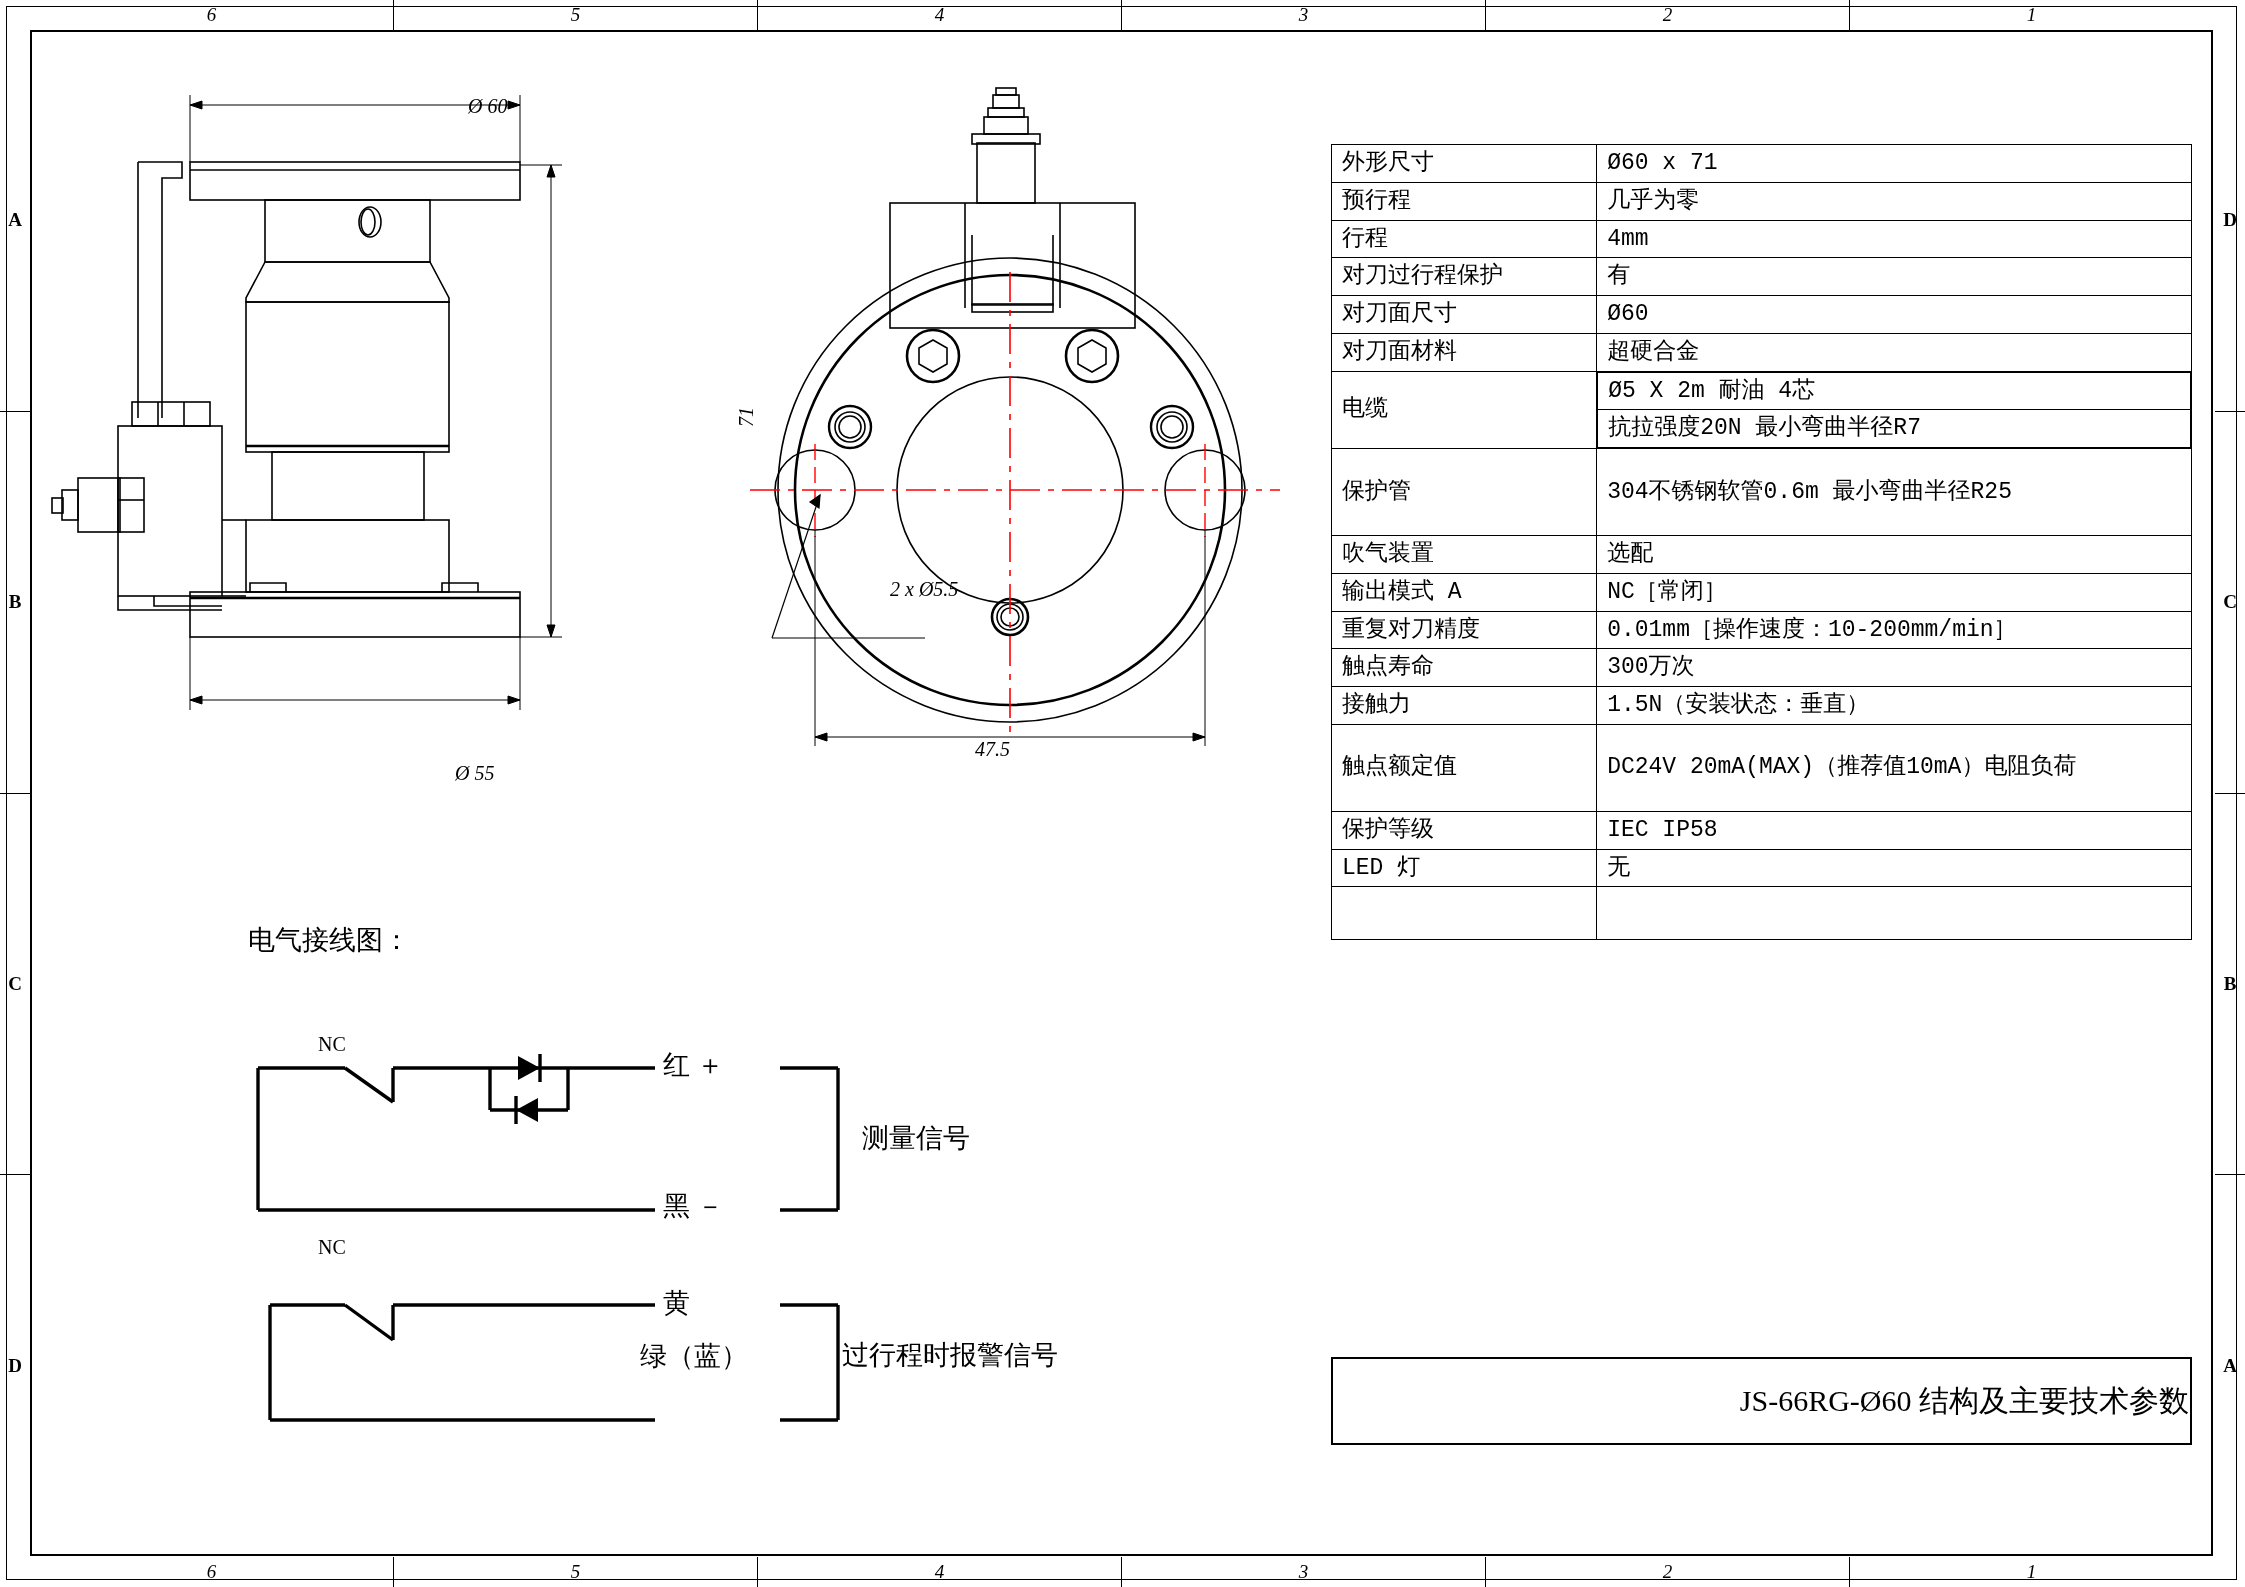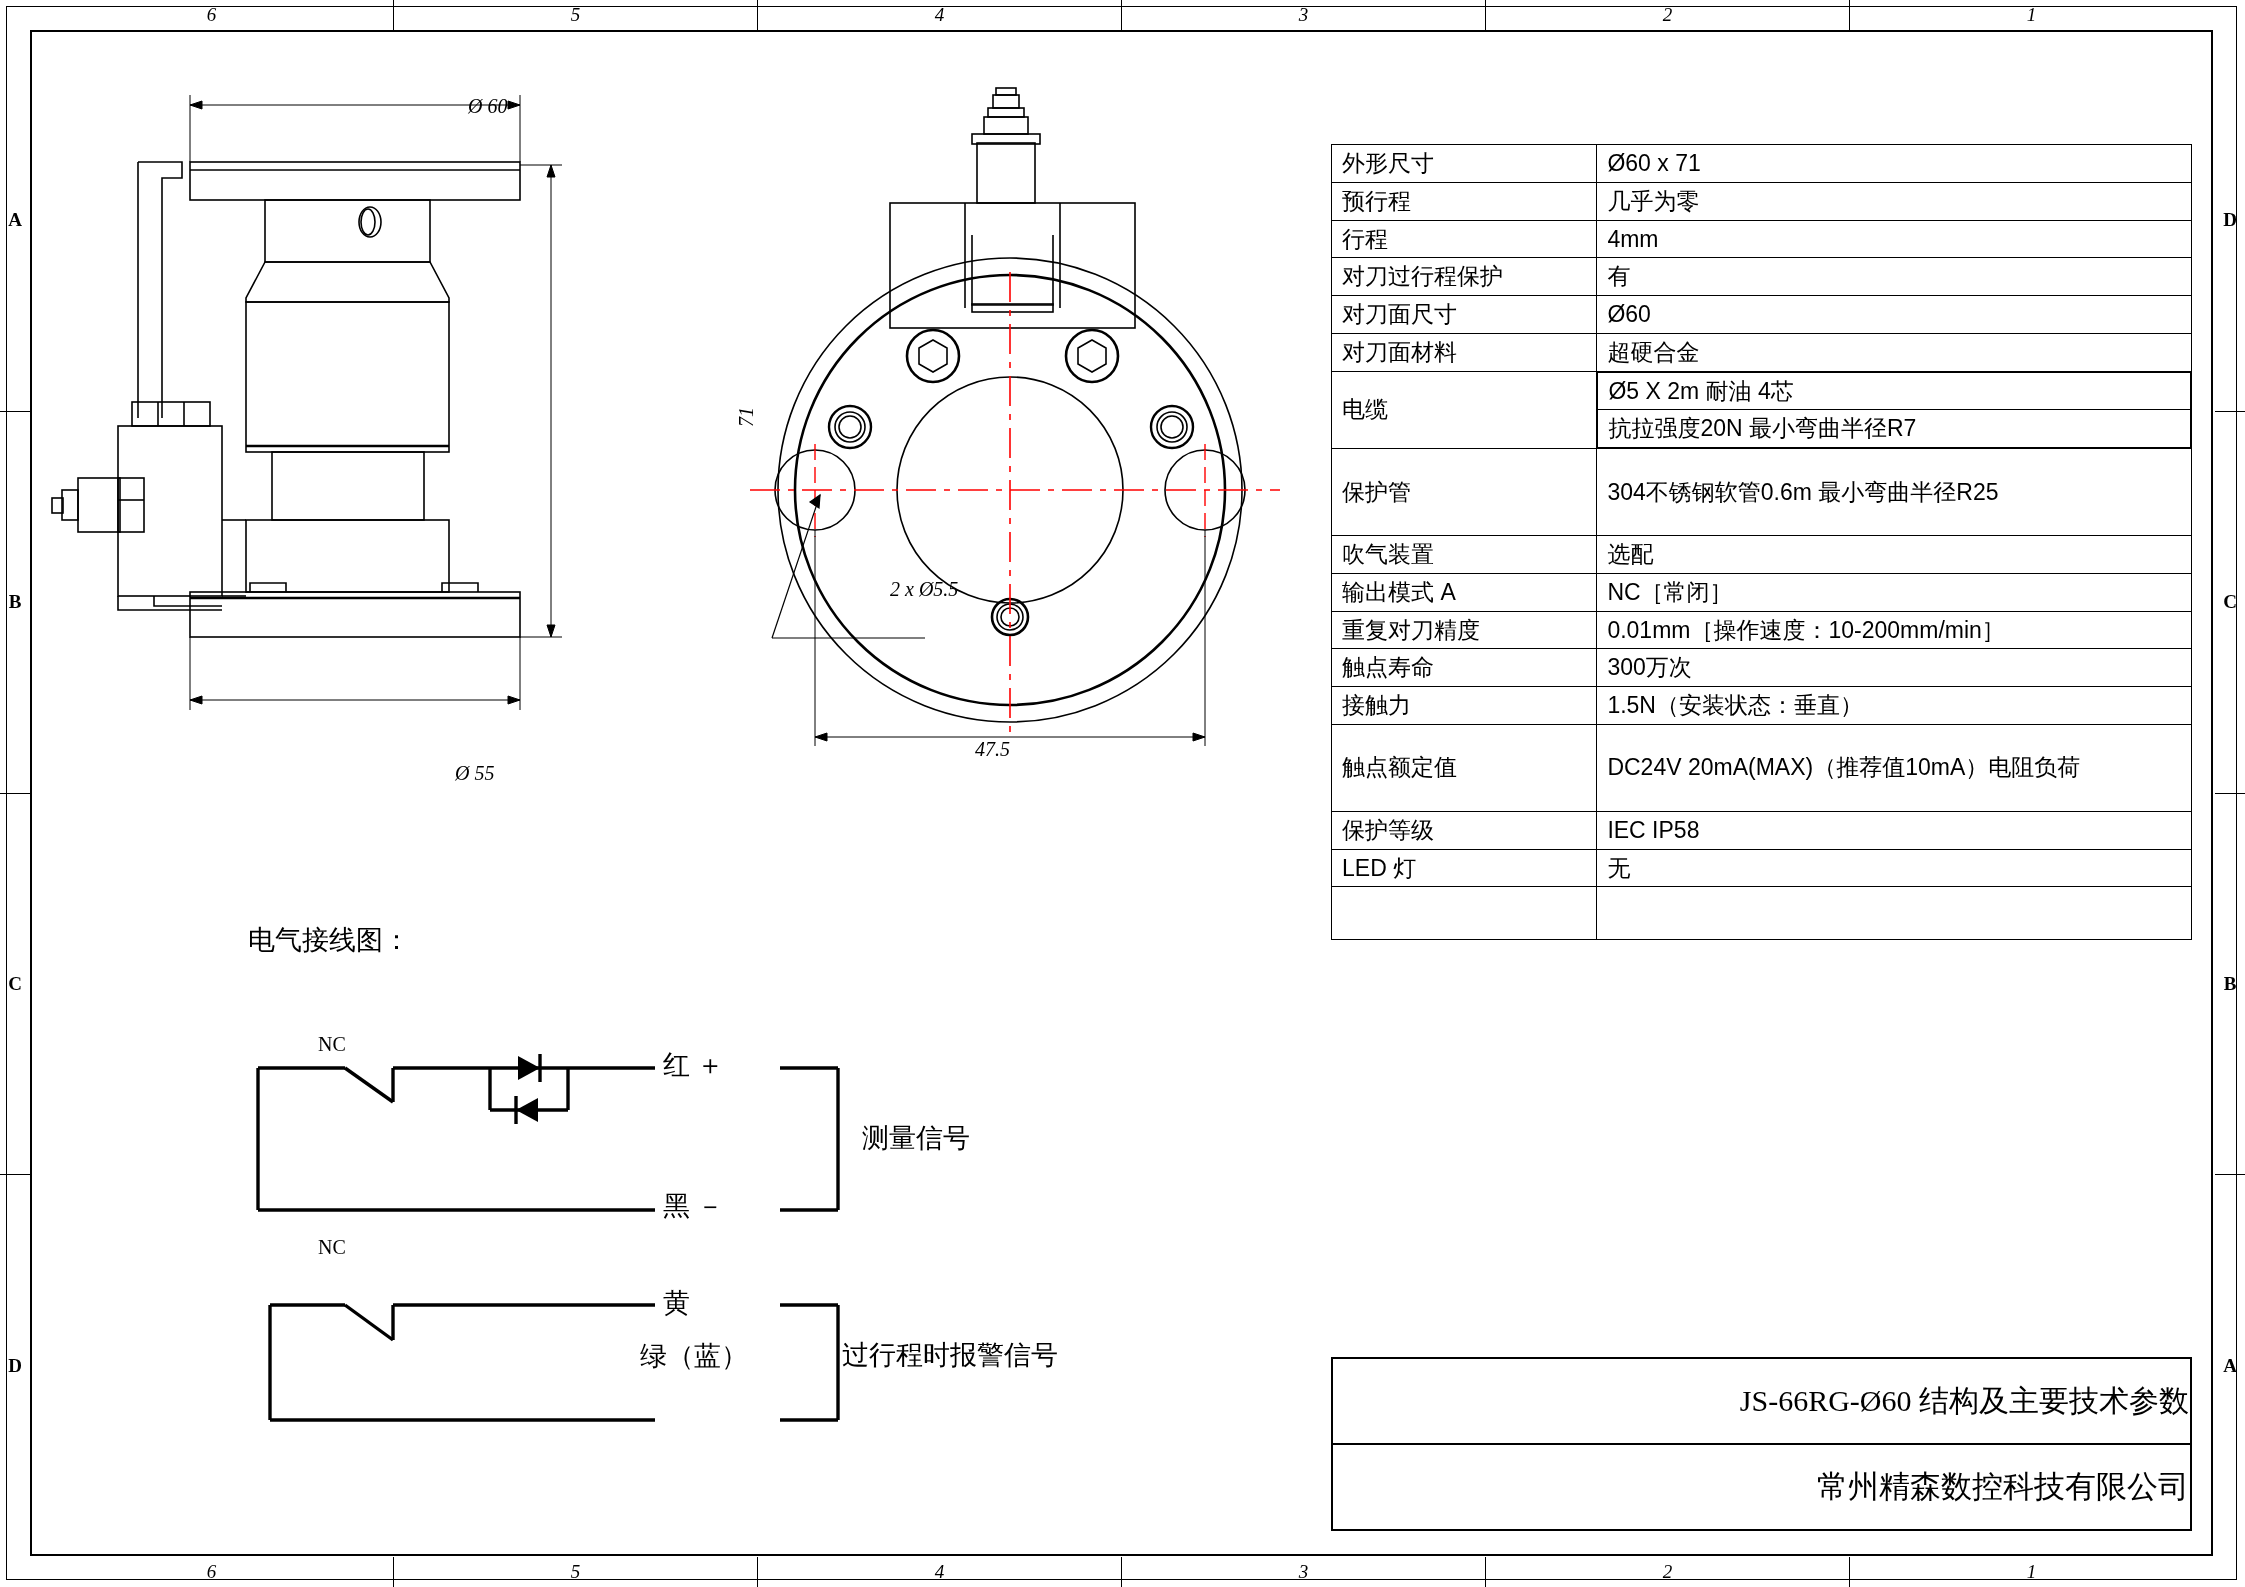--- a/index.html
+++ b/index.html
@@ -21,21 +21,21 @@
   .zone-left .z,.zone-right .z{flex:1 1 0;display:flex;align-items:center;justify-content:center;
       font-size:19px;font-weight:bold;border-bottom:1px solid #000;box-sizing:border-box;}
   .zone-left .z:last-child,.zone-right .z:last-child{border-bottom:none;}
 
   
   .draw{position:absolute;}
 
   
   #spec-table{position:absolute;left:1331px;top:144px;width:861px;border-collapse:collapse;}
   #spec-table td{border:1.5px solid #000;font-size:23px;padding:4px 10px;vertical-align:middle;
-     font-family:Liberation Sans, sans-serif;line-height:1.25;}
+     font-family:Liberation Mono, monospace;line-height:1.25;}
   #spec-table td.k{width:258px;}
   #spec-table td.v{width:603px;}
   .cable-sub{border-collapse:collapse;width:100%;}
   .cable-sub td{border:none;border-bottom:1.5px solid #000;padding:6px 10px;font-size:23px;}
   .cable-sub tr:last-child td{border-bottom:none;}
 
   
   #title-block{position:absolute;left:1331px;top:1357px;width:861px;border:2px solid #000;border-collapse:collapse;}
   #title-block td{border:2px solid #000;text-align:right;font-family:"Liberation Serif",serif;}
   #title-block .tb1{height:82px;font-size:30px;}
@@ -365,19 +365,16 @@
         <td class="v"></td>
       </tr>
     </tbody>
   </table>
 
   <table id="title-block">
     <tbody>
       <tr>
           <td class="tb1">JS-66RG-Ø60 结构及主要技术参数</td>
         </tr>
-      <tr>
-          <td class="tb2">常州精森数控科技有限公司</td>
-        </tr>
     </tbody>
   </table>
 
 </div>
 
 </body></html>

